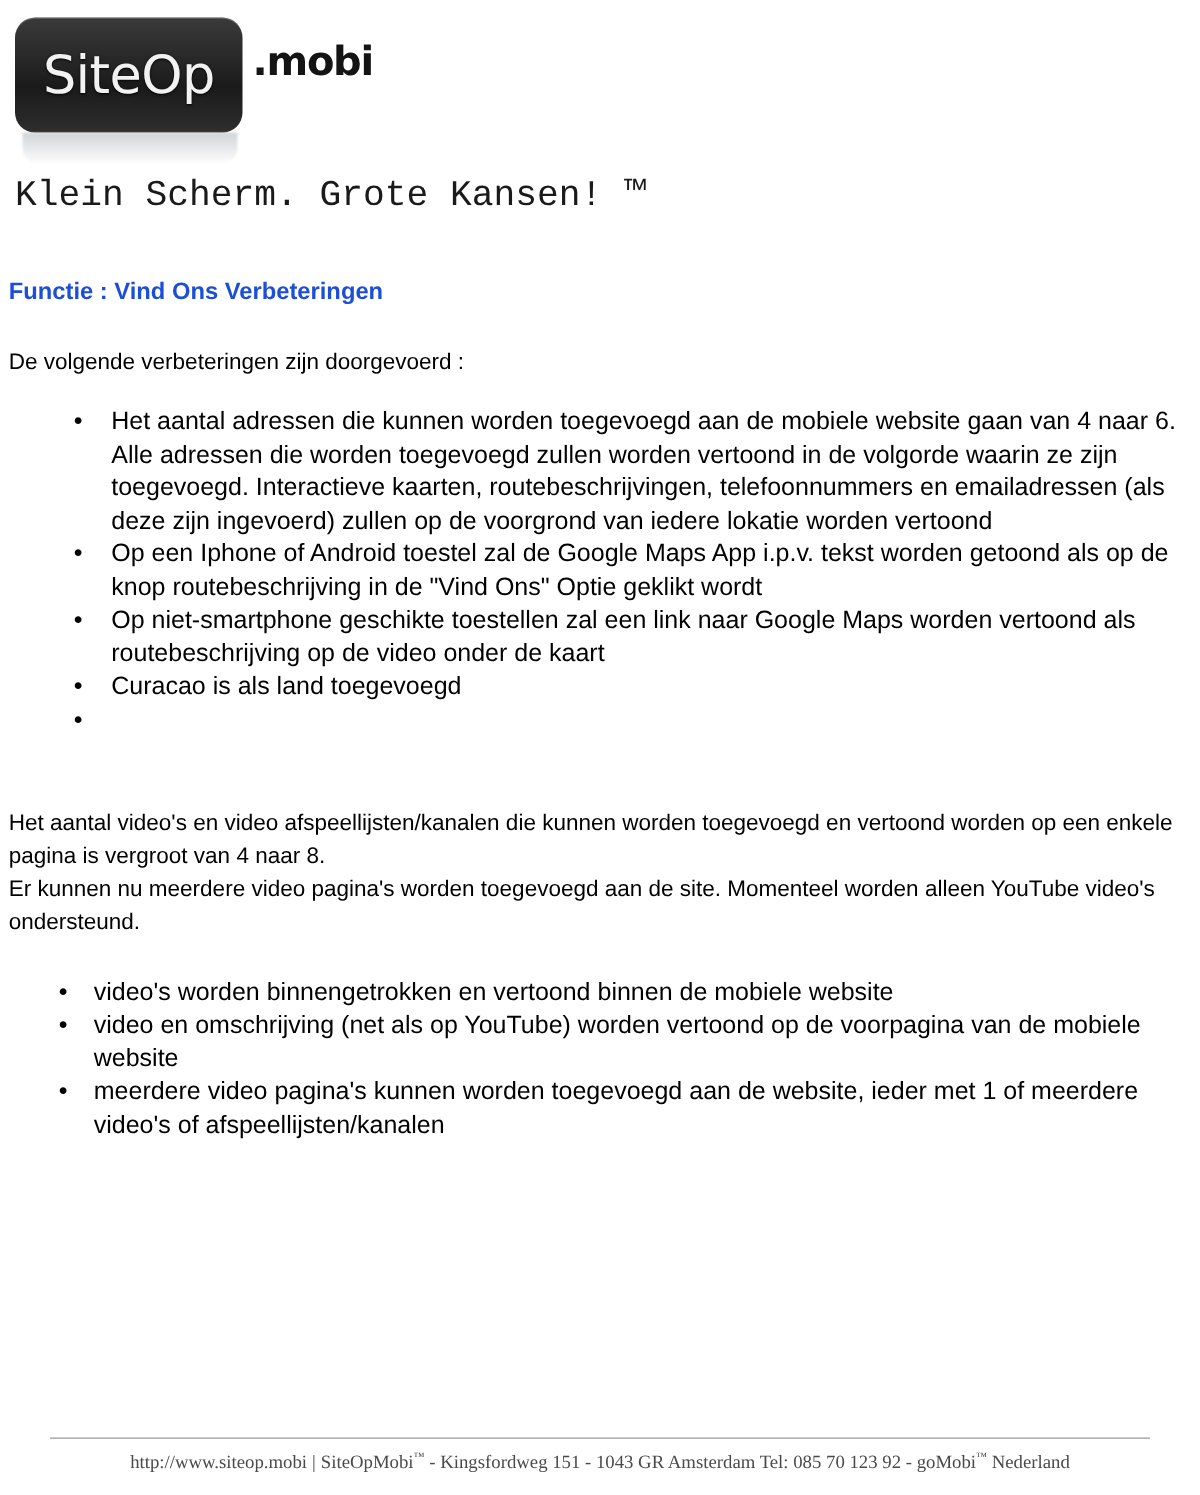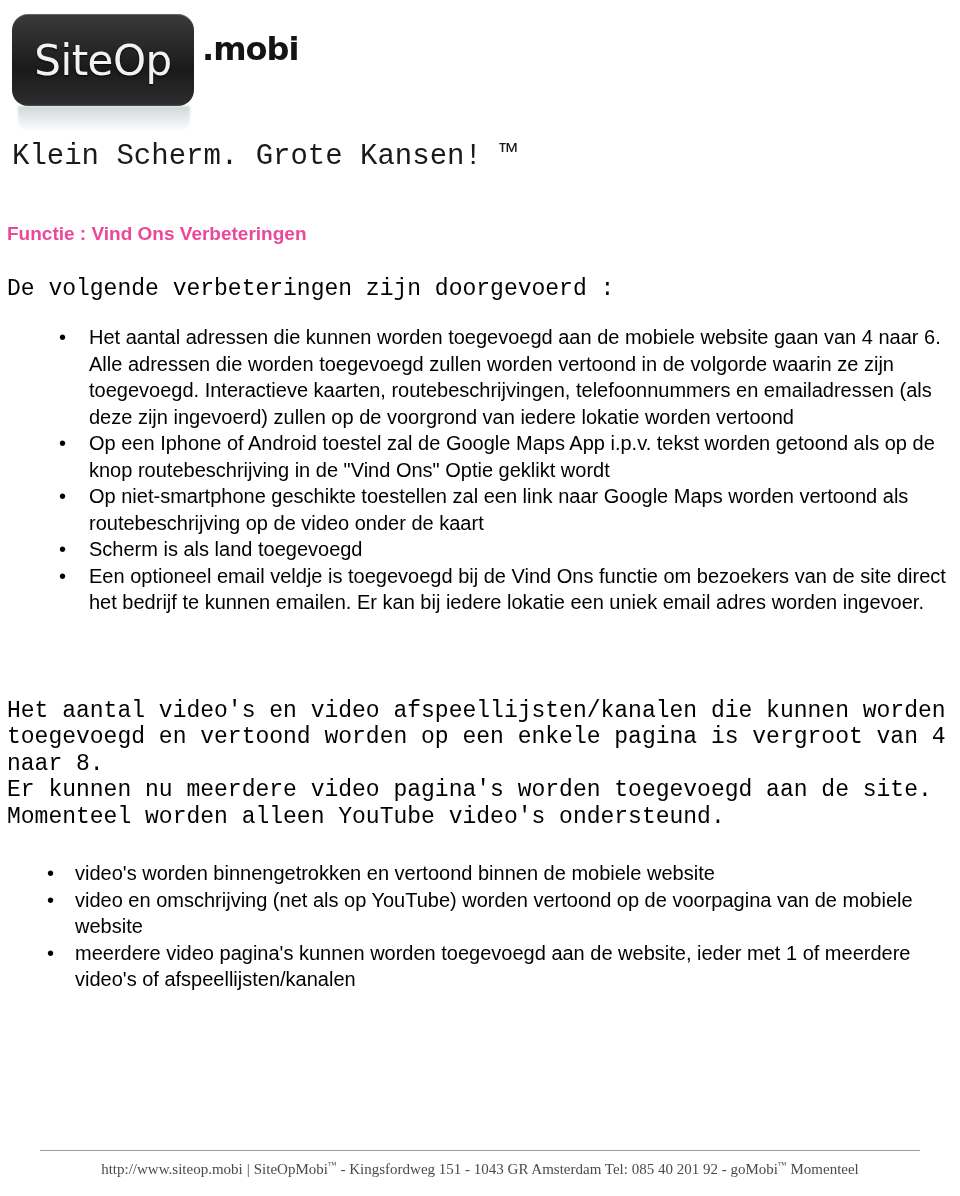--- a/index.html
+++ b/index.html
@@ -96,28 +96,28 @@
     left: 7px;
     top: 222px;
     width: 946px;
   }
 
   h2.section-heading {
     margin: 0;
     font-family: "Liberation Sans", sans-serif;
     font-size: 19px;
     font-weight: bold;
-    color: #ec4899;
+    color: #1d4ed8;
     line-height: 1.25;
   }
 
   p.para {
     margin: 0;
-    font-family: Liberation Mono, monospace;
-    font-size: 23px;
+    font-family: Liberation Sans, sans-serif;
+    font-size: 18px;
     font-weight: normal;
     line-height: 26.5px;
     color: #000;
   }
 
   .spacer-22 { height: 22px; }
   .spacer-30 { height: 30px; }
   .spacer-52 { height: 52px; }
 
   ul.bullets {
@@ -197,22 +197,22 @@
     <div class="spacer-30"></div>
 
     <p class="para">De volgende verbeteringen zijn doorgevoerd :</p>
 
     <div class="spacer-22"></div>
 
     <ul class="bullets">
       <li><span class="bullet-dot">•</span><span>Het aantal adressen die kunnen worden toegevoegd aan de mobiele website gaan van 4 naar 6. Alle adressen die worden toegevoegd zullen worden vertoond in de volgorde waarin ze zijn toegevoegd. Interactieve kaarten, routebeschrijvingen, telefoonnummers en emailadressen (als deze zijn ingevoerd) zullen op de voorgrond van iedere lokatie worden vertoond</span></li>
       <li><span class="bullet-dot">•</span><span>Op een Iphone of Android toestel zal de Google Maps App i.p.v. tekst worden getoond als op de knop routebeschrijving in de "Vind Ons" Optie geklikt wordt</span></li>
       <li><span class="bullet-dot">•</span><span>Op niet-smartphone geschikte toestellen zal een link naar Google Maps worden vertoond als routebeschrijving op de video onder de kaart</span></li>
-      <li><span class="bullet-dot">•</span><span>Scherm is als land toegevoegd</span></li>
-      <li><span class="bullet-dot">•</span><span>Een optioneel email veldje is toegevoegd bij de Vind Ons functie om bezoekers van de site direct het bedrijf te kunnen emailen. Er kan bij iedere lokatie een uniek email adres worden ingevoer.</span></li>
+      <li><span class="bullet-dot">•</span><span>Curacao is als land toegevoegd</span></li>
+      <li><span class="bullet-dot">•</span></li>
     </ul>
 
     <div class="spacer-52"></div>
 
 
     <div class="spacer-30"></div>
 
     <p class="para">Het aantal video's en video afspeellijsten/kanalen die kunnen worden toegevoegd en vertoond worden op een enkele pagina is vergroot van 4 naar 8.</p>
     <p class="para">Er kunnen nu meerdere video pagina's worden toegevoegd aan de site. Momenteel worden alleen YouTube video's ondersteund.</p>
 
@@ -223,18 +223,18 @@
       <li><span class="bullet-dot">•</span><span>video en omschrijving (net als op YouTube) worden vertoond op de voorpagina van de mobiele website</span></li>
       <li><span class="bullet-dot">•</span><span>meerdere video pagina's kunnen worden toegevoegd aan de website, ieder met 1 of meerdere video's of afspeellijsten/kanalen</span></li>
     </ul>
 
   </div>
 
   <div class="footer">
     <div class="footer-rule"></div>
     <div class="footer-text">
       <span>http://www.siteop.mobi</span><span class="sep">|</span><span>SiteOpMobi</span><sup class="tm">™</sup>
-      <span>- Kingsfordweg 151 - 1043 GR Amsterdam Tel: 085 40 201 92 - goMobi</span><sup class="tm">™</sup>
-      <span>Momenteel</span>
+      <span>- Kingsfordweg 151 - 1043 GR Amsterdam Tel: 085 70 123 92 - goMobi</span><sup class="tm">™</sup>
+      <span>Nederland</span>
     </div>
   </div>
 
 </div>
 
 </body></html>

